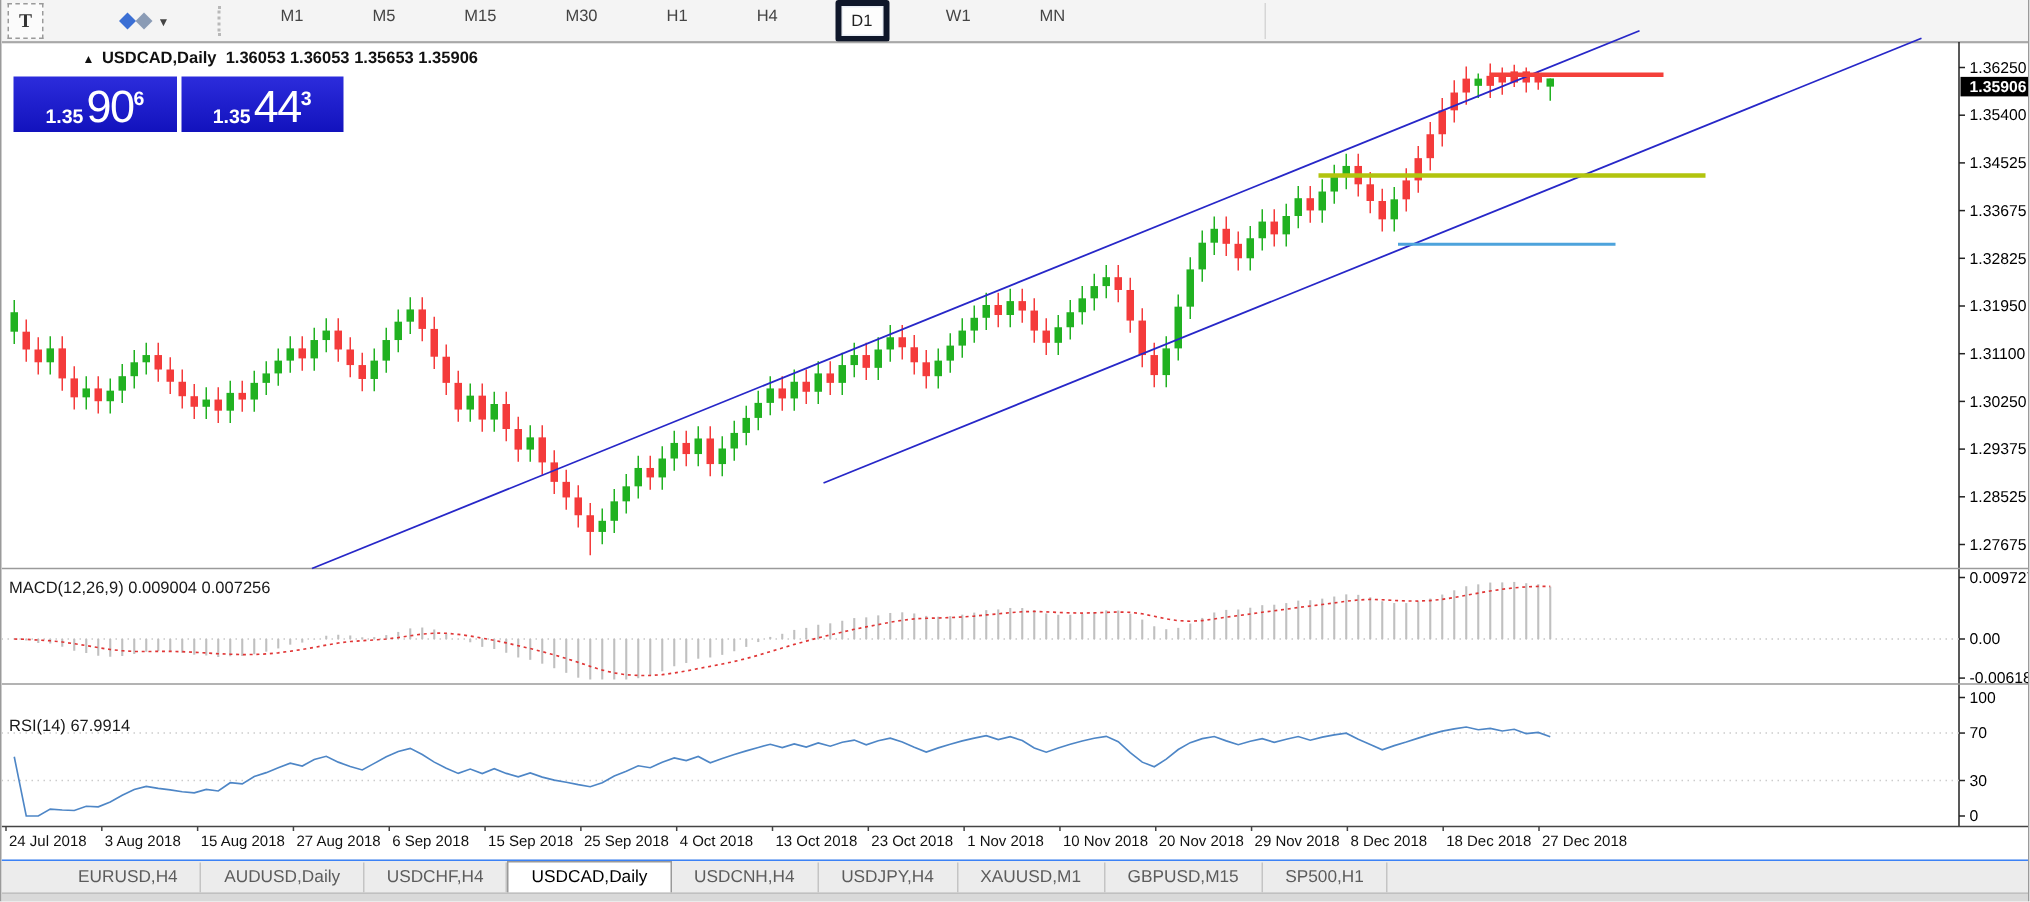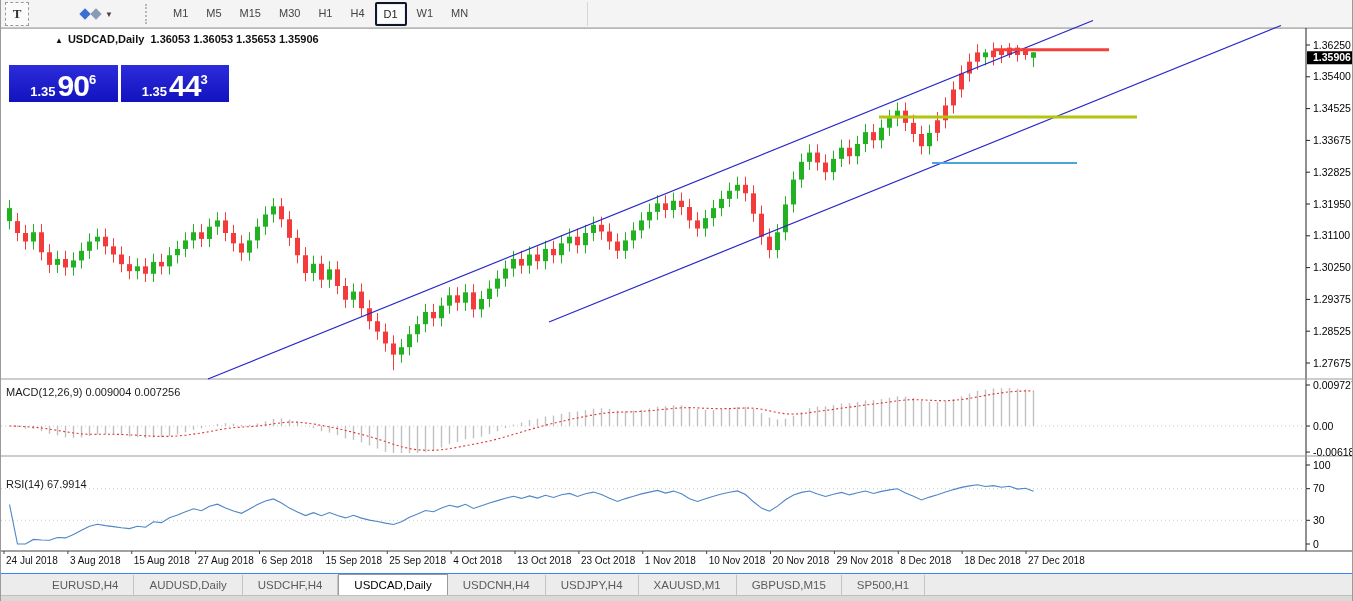--- a/index.html
+++ b/index.html
@@ -13,46 +13,46 @@
             color:#333;font-size:12px;cursor:default;}
   #text-tool{width:22px;margin-left:4px;border:1px dashed #9a9a9a;background:#fbfbfb;
              font-family:"Liberation Serif",serif;font-weight:bold;font-size:13px;}
   #objects-tool{margin-left:46px;width:44px;}
   .diamond{width:8px;height:8px;transform:rotate(45deg);display:inline-block;}
   .d1{background:#3b6fd4;margin-right:3px;}
   .d2{background:#8a9bb5;}
   .caret{font-size:8px;color:#444;margin-left:5px;}
   .grip{width:3px;height:20px;margin:0 14px 0 26px;border-left:2px dotted #b8b8b8;}
   .tf-btn{padding:0 7px;height:20px;line-height:20px;font-size:11px;color:#444;
-          border:1px solid transparent;border-radius:2px;margin:0 1px;}
-  .tf-btn.active{background:#fdfdfd;border:2px solid #0f172a;box-shadow:inset 0 0 0 1px #e9eef5;color:#222;}
+          border:1px solid transparent;border-radius:2px;margin:0 15px;}
+  .tf-btn.active{background:#fdfdfd;border:4px solid #0f172a;box-shadow:inset 0 0 0 1px #e9eef5;color:#222;}
   .toolbar-divider{width:1px;height:24px;background:#d6d6d6;margin-left:110px;}
   
   #chart-svg{position:absolute;left:0;top:0;}
   .panel-label{position:absolute;font-size:11px;color:#1a1a1a;}
   #chart-title{position:absolute;left:10px;top:33px;font-size:11px;font-weight:bold;color:#111;margin-left:44px;}
   #chart-title .tri{font-size:8px;margin-right:5px;font-weight:normal;}
   #macd-label{left:5px;top:386px;}
   #rsi-label{left:5px;top:462px;margin-top:16px;}
   
   #trade-panel{position:absolute;left:8px;top:49px;width:220px;}
   #trade-row1{display:flex;height:26px;}
   .trade-btn{width:57px;color:#fff;font-size:13px;display:flex;align-items:center;justify-content:center;
              background:linear-gradient(#5a74ef,#2338cd);border:1px solid #1b2bb0;}
   #sell-btn{border-radius:3px 0 0 0;}
   #buy-btn{border-radius:0 3px 0 0;}
   .spin{width:19px;background:linear-gradient(#f4f6fa,#d9dfe8);border:1px solid #aab4c4;
         display:flex;align-items:center;justify-content:center;font-size:7px;color:#3355bb;}
   #volume-field{width:64px;background:#fff;border-top:1px solid #aab4c4;border-bottom:1px solid #aab4c4;
                 font-size:13px;color:#000;display:flex;align-items:center;justify-content:center;}
-  #trade-row2{display:flex;margin-top:16px;height:37px;gap:3px;}
+  #trade-row2{display:flex;margin-top:2px;height:37px;gap:3px;}
   .price-box{flex:1;background:linear-gradient(#2c2cdc,#1212bd);color:#fff;display:flex;
              align-items:flex-end;justify-content:center;padding-bottom:3px;}
   .price-small{font-size:13px;font-weight:bold;margin-right:2px;line-height:15px;}
-  .price-big{font-size:30px;font-weight:bold;line-height:26px;letter-spacing:-1px;}
+  .price-big{font-size:30px;font-weight:normal;line-height:26px;letter-spacing:-1px;}
   .price-sup{font-size:13px;font-weight:bold;line-height:10px;margin-bottom:14px;}
   
   #tabbar{position:absolute;left:0;top:573px;width:100%;height:22px;background:#ececec;
           border-top:1px solid #3b82f6;display:flex;align-items:center;padding-left:36px;}
   .tab{height:20px;line-height:20px;padding:0 15px;font-size:11.5px;color:#5c5c5c;
        border-right:1px solid #c4c4c4;white-space:nowrap;}
   .tab.active{background:#ffffff;color:#000;border:1px solid #9a9a9a;border-bottom:none;height:21px;}
   #bottom-strip{position:absolute;left:0;top:595px;width:100%;height:6px;background:#d9d9d9;
                 border-top:1px solid #c0c0c0;}
 </style>

